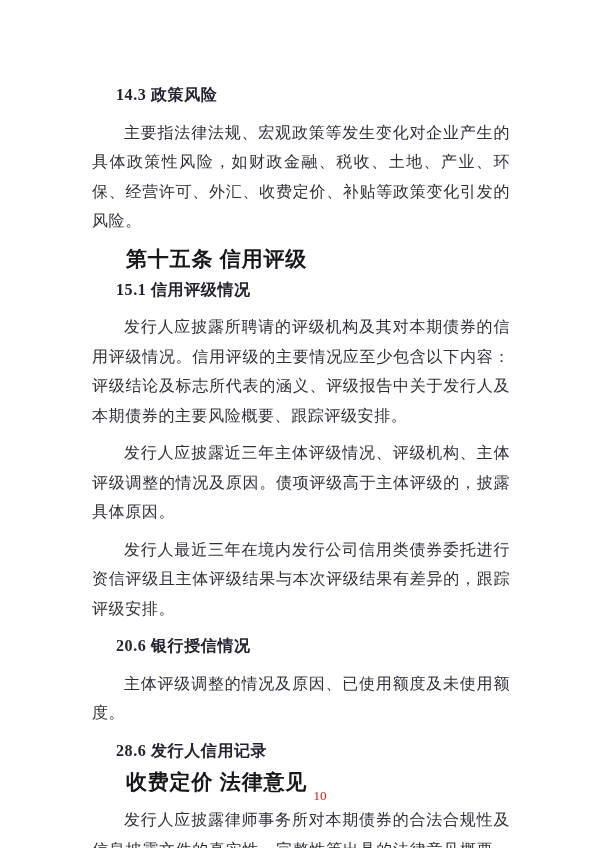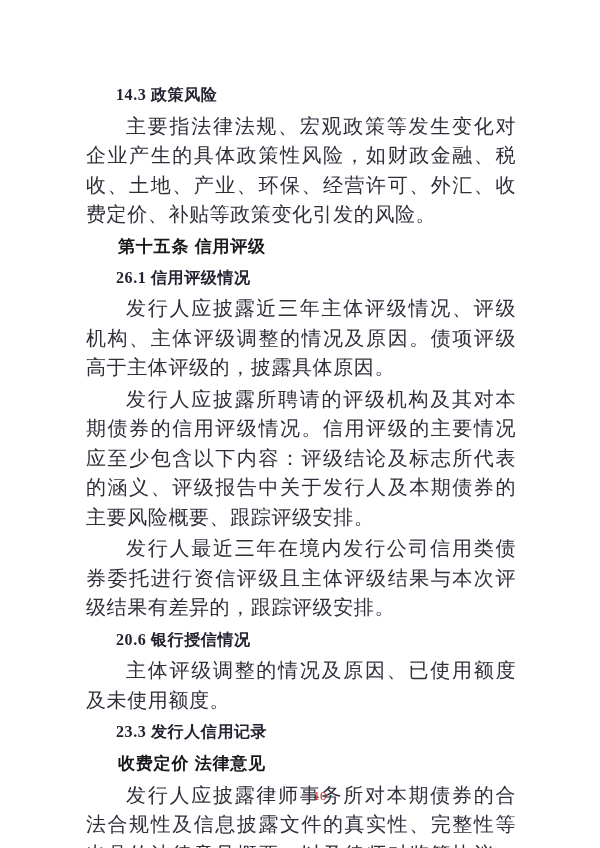--- a/index.html
+++ b/index.html
@@ -16,33 +16,33 @@
     font-family: "Liberation Serif", serif;
     padding-left: 40px;
   }
   .content {
     position: absolute;
     left: 84px;
     top: 80px;
     width: 434px;
   }
   .p {
-    margin: 2px;
-    font-size: 20px;
+    margin: 8px;
+    font-size: 16px;
     line-height: 29.5px;
     color: #2f2f3a;
     text-align: justify;
     text-justify: inter-character;
     text-indent: 2em;
     letter-spacing: 0.6px;
     font-family: "Liberation Serif", serif;
   }
   .h2 {
     margin: 2px 0 1px 0;
-    font-size: 17px;
+    font-size: 21px;
     line-height: 30px;
     font-weight: bold;
     color: #17171c;
     padding-left: 2em;
     letter-spacing: 0.8px;
     font-family: "Liberation Sans", sans-serif;
   }
   .h3 {
     margin: 0;
     font-size: 16px;
@@ -65,24 +65,24 @@
   }
 </style>
 </head>
 <body>
 
 <div class="page">
   <div class="content">
     <div class="h3">14.3 政策风险</div>
     <p class="p">主要指法律法规、宏观政策等发生变化对企业产生的具体政策性风险，如财政金融、税收、土地、产业、环保、经营许可、外汇、收费定价、补贴等政策变化引发的风险。</p>
     <div class="h2">第十五条 信用评级</div>
-    <div class="h3">26.1 信用评级情况</div>
+    <div class="h3">15.1 信用评级情况</div>
+    <p class="p">发行人应披露所聘请的评级机构及其对本期债券的信用评级情况。信用评级的主要情况应至少包含以下内容：评级结论及标志所代表的涵义、评级报告中关于发行人及本期债券的主要风险概要、跟踪评级安排。</p>
     <p class="p">发行人应披露近三年主体评级情况、评级机构、主体评级调整的情况及原因。债项评级高于主体评级的，披露具体原因。</p>
-    <p class="p">发行人应披露所聘请的评级机构及其对本期债券的信用评级情况。信用评级的主要情况应至少包含以下内容：评级结论及标志所代表的涵义、评级报告中关于发行人及本期债券的主要风险概要、跟踪评级安排。</p>
     <p class="p">发行人最近三年在境内发行公司信用类债券委托进行资信评级且主体评级结果与本次评级结果有差异的，跟踪评级安排。</p>
     <div class="h3">20.6 银行授信情况</div>
     <p class="p">主体评级调整的情况及原因、已使用额度及未使用额度。</p>
-    <div class="h3">23.3 发行人信用记录</div>
+    <div class="h3">28.6 发行人信用记录</div>
     <div class="h2">收费定价 法律意见</div>
     <p class="p">发行人应披露律师事务所对本期债券的合法合规性及信息披露文件的真实性、完整性等出具的法律意见概要，以及律师对监管协议、持有人会议规则等文件的法律意见。</p>
   </div>
   <div class="page-footer">10</div>
 </div>
 
 </body></html>

